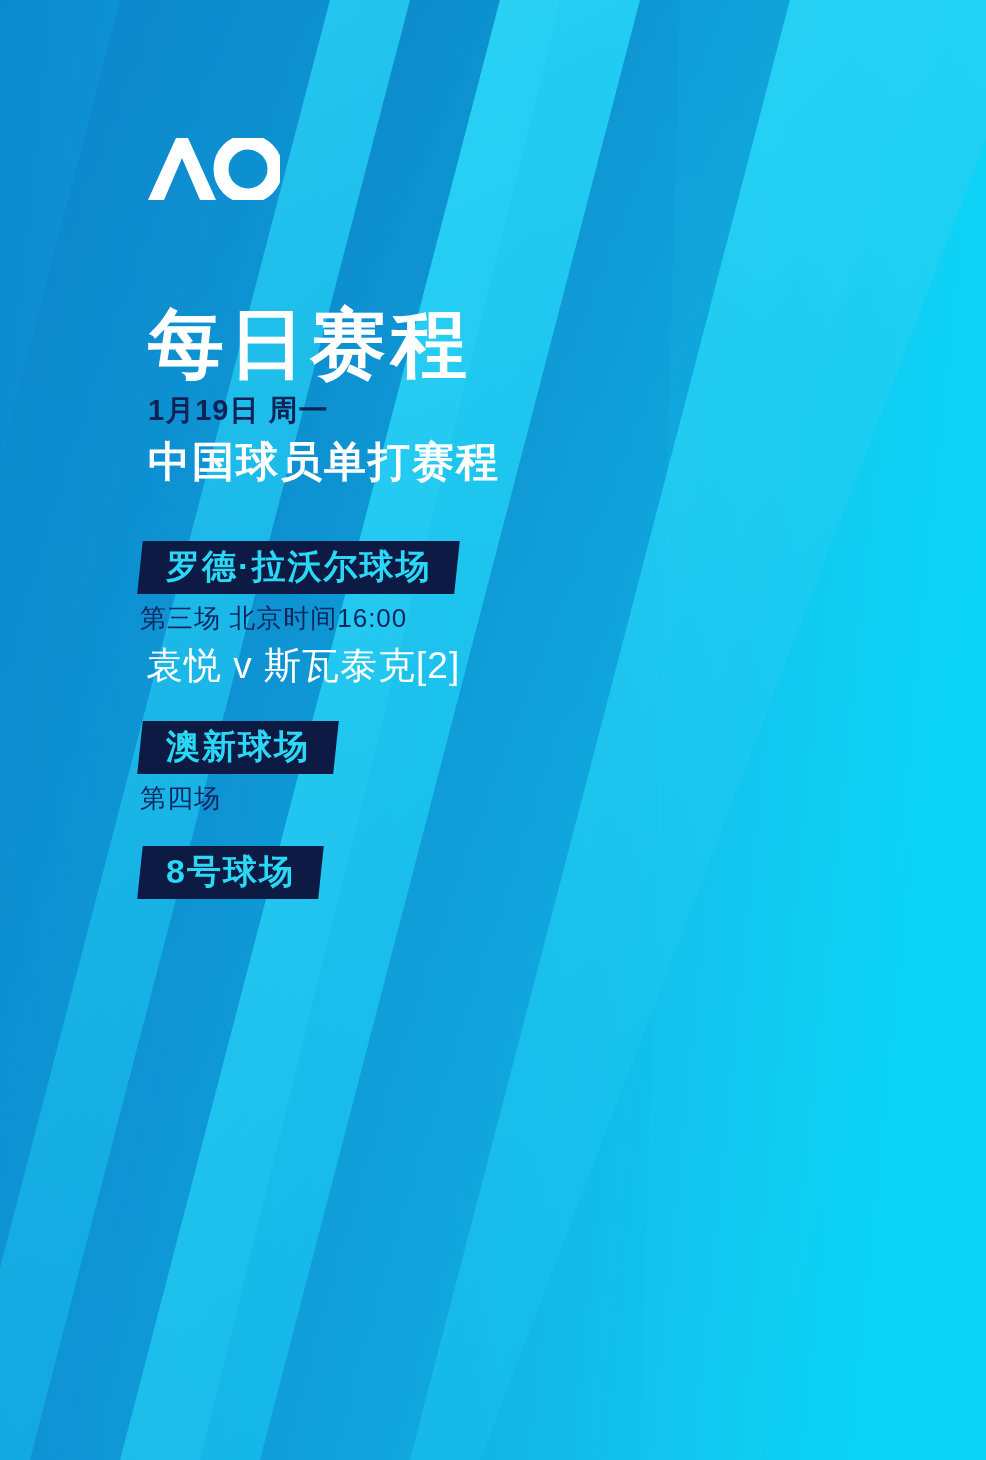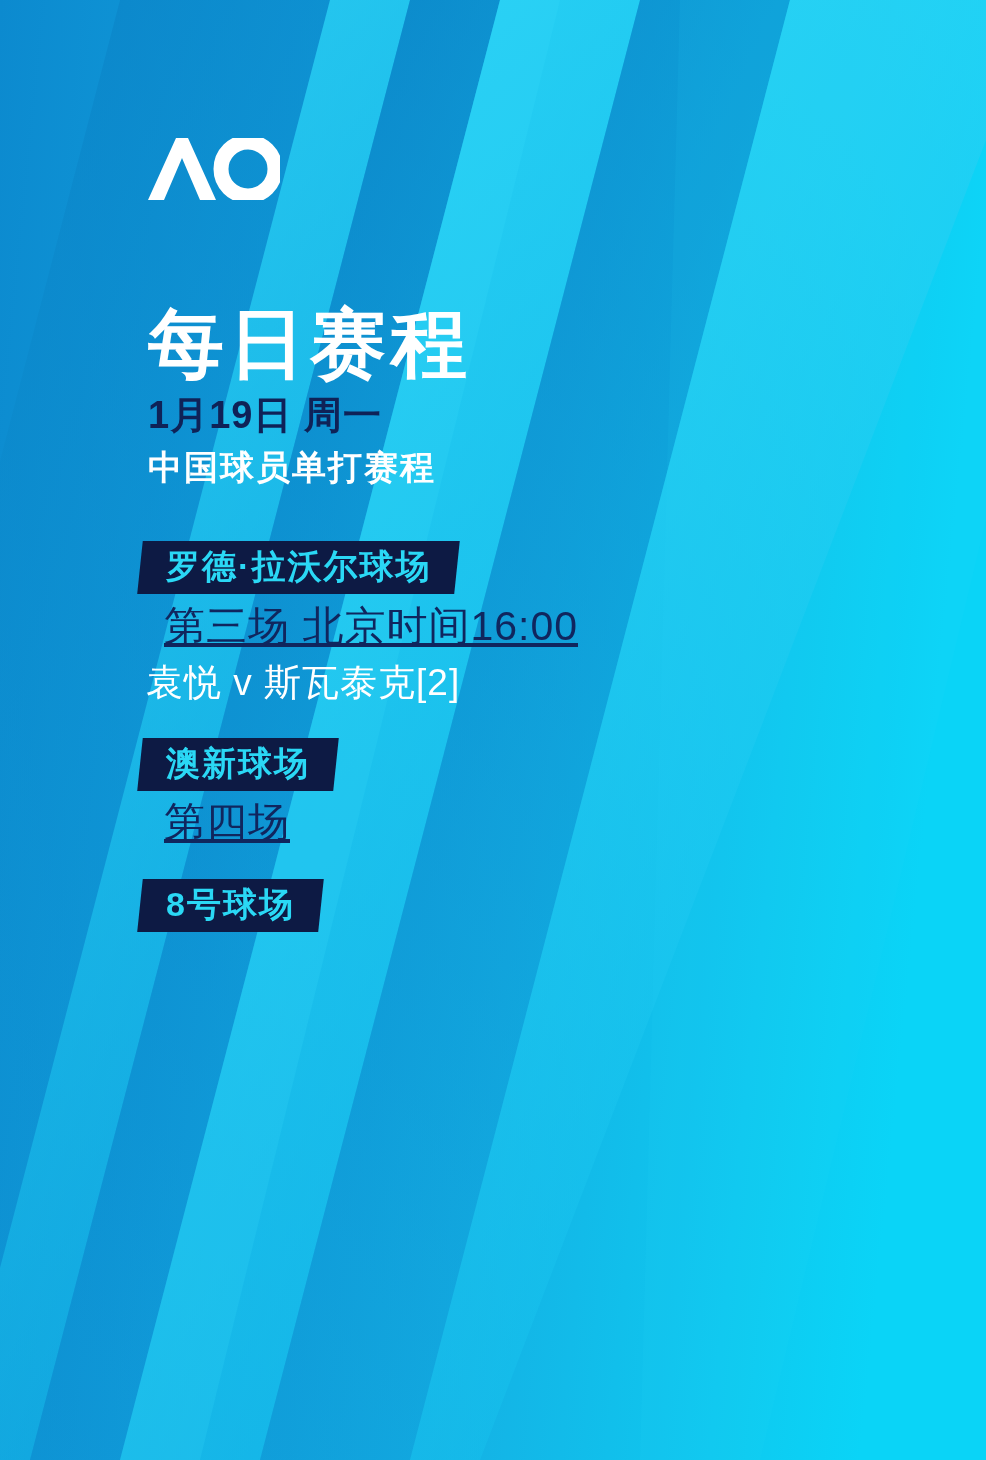--- a/index.html
+++ b/index.html
@@ -58,30 +58,30 @@
     font-size: 76px;
     font-weight: bold;
     color: #ffffff;
     letter-spacing: 5px;
     line-height: 1.0;
     margin: 0;
     white-space: nowrap;
   }
   .title-date {
     margin-top: 14px;
-    font-size: 38px;
+    font-size: 29px;
     font-weight: bold;
     color: #0f2257;
     letter-spacing: 1px;
     line-height: 1.0;
     white-space: nowrap;
   }
   .title-sub {
     margin-top: 16px;
-    font-size: 34px;
+    font-size: 42px;
     font-weight: bold;
     color: #ffffff;
     letter-spacing: 2px;
     line-height: 1.0;
     white-space: nowrap;
   }
 
   
   .matches {
     position: absolute;
@@ -106,28 +106,27 @@
     font-size: 34px;
     font-weight: bold;
     color: #2ad8f5;
     letter-spacing: 2px;
     line-height: 1.08;
     white-space: nowrap;
   }
 
   .match-meta {
     margin-top: 10px;
-    margin-left: 24px;
-    font-size: 41px;
+    margin-left: 0;
+    font-size: 26px;
     font-weight: normal;
     color: #10265e;
     letter-spacing: 1px;
     line-height: 1.1;
     white-space: nowrap;
-    text-decoration: underline;
   }
 
   .match-players {
     margin-top: 14px;
     margin-left: 6px;
     font-size: 37px;
     font-weight: normal;
     color: #ffffff;
     letter-spacing: 1px;
     line-height: 1.1;

